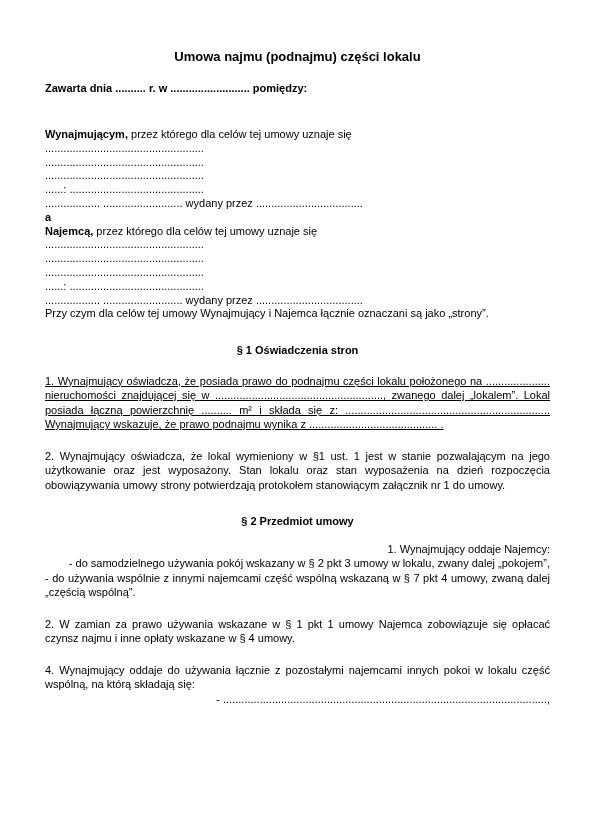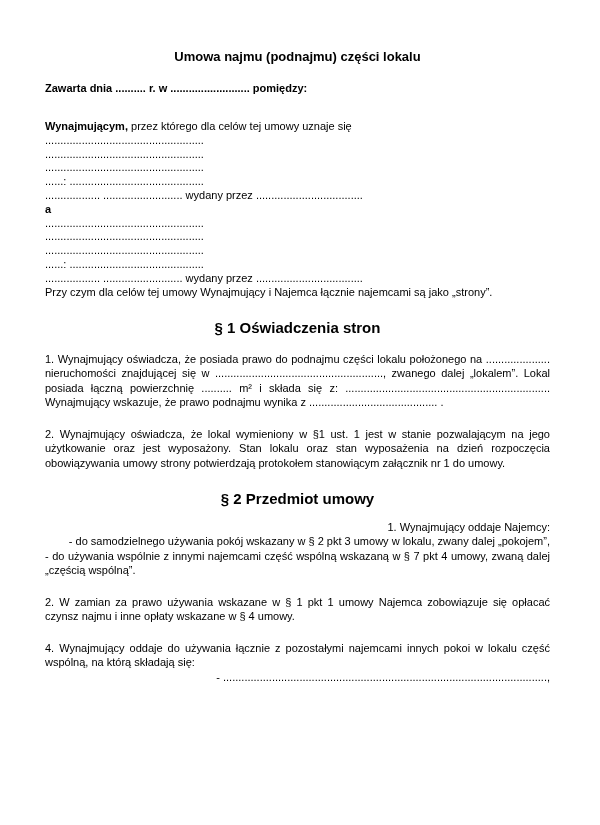--- a/index.html
+++ b/index.html
@@ -20,32 +20,32 @@
     font-weight:bold;
     text-align:center;
     margin:0;
   }
   .intro {
     font-weight:bold;
     margin:16px 0 0 0;
   }
   p { margin:0; }
   .party-block { margin:0; line-height:13.8px; }
-  .party-lead { margin-top:25px; }
+  .party-lead { margin-top:33px; }
   .party-label { font-weight:bold; }
   .connector { font-weight:bold; line-height:13.8px; }
   .note { margin:0; line-height:13.8px; }
   .section-heading {
-    font-size:15px;
+    font-size:11px;
     font-weight:bold;
     text-align:center;
     margin:22px 0 13px 0;
   }
   .clause { margin-top:17px; text-align:justify; }
-  .clause.first { margin-top:16px; }
+  .clause.first { margin-top:16px;text-decoration:underline; }
   .flush { text-align:right; }
   .no-gap { margin-top:0; }
 </style>
 </head>
 <body>
 
 <div class="page">
 
   <h1 class="title">Umowa najmu (podnajmu) części lokalu</h1>
 
@@ -56,28 +56,29 @@
     <p>....................................................</p>
     <p>....................................................</p>
     <p>....................................................</p>
     <p>......: ............................................</p>
     <p>.................. .......................... wydany przez ...................................</p>
   </div>
 
   <p class="connector">a</p>
 
   <div class="party-block">
+    <p><span class="party-label">Najemcą,</span><span> przez którego dla celów tej umowy uznaje się</span></p>
     <p>....................................................</p>
     <p>....................................................</p>
     <p>....................................................</p>
     <p>......: ............................................</p>
     <p>.................. .......................... wydany przez ...................................</p>
   </div>
 
-  <p class="note">Przy czym dla celów tej umowy Wynajmujący i Najemca łącznie najemcami są jako „strony”.</p>
+  <p class="note">Przy czym dla celów tej umowy Wynajmujący i Najemca łącznie oznaczani są jako „strony”.</p>
 
   <h2 class="section-heading">§ 1 Oświadczenia stron</h2>
 
   <p class="clause first">1. Wynajmujący oświadcza, że posiada prawo do podnajmu części lokalu położonego na ..................... nieruchomości znajdującej się w ......................................................., zwanego dalej „lokalem”. Lokal posiada łączną powierzchnię .......... m² i składa się z: ................................................................... Wynajmujący wskazuje, że prawo podnajmu wynika z .......................................... .</p>
   <p class="clause">2. Wynajmujący oświadcza, że lokal wymieniony w §1 ust. 1 jest w stanie pozwalającym na jego użytkowanie oraz jest wyposażony. Stan lokalu oraz stan wyposażenia na dzień rozpoczęcia obowiązywania umowy strony potwierdzają protokołem stanowiącym załącznik nr 1 do umowy.</p>
 
   <h2 class="section-heading">§ 2 Przedmiot umowy</h2>
 
   <div>
     <p class="flush">1. Wynajmujący oddaje Najemcy:</p>

